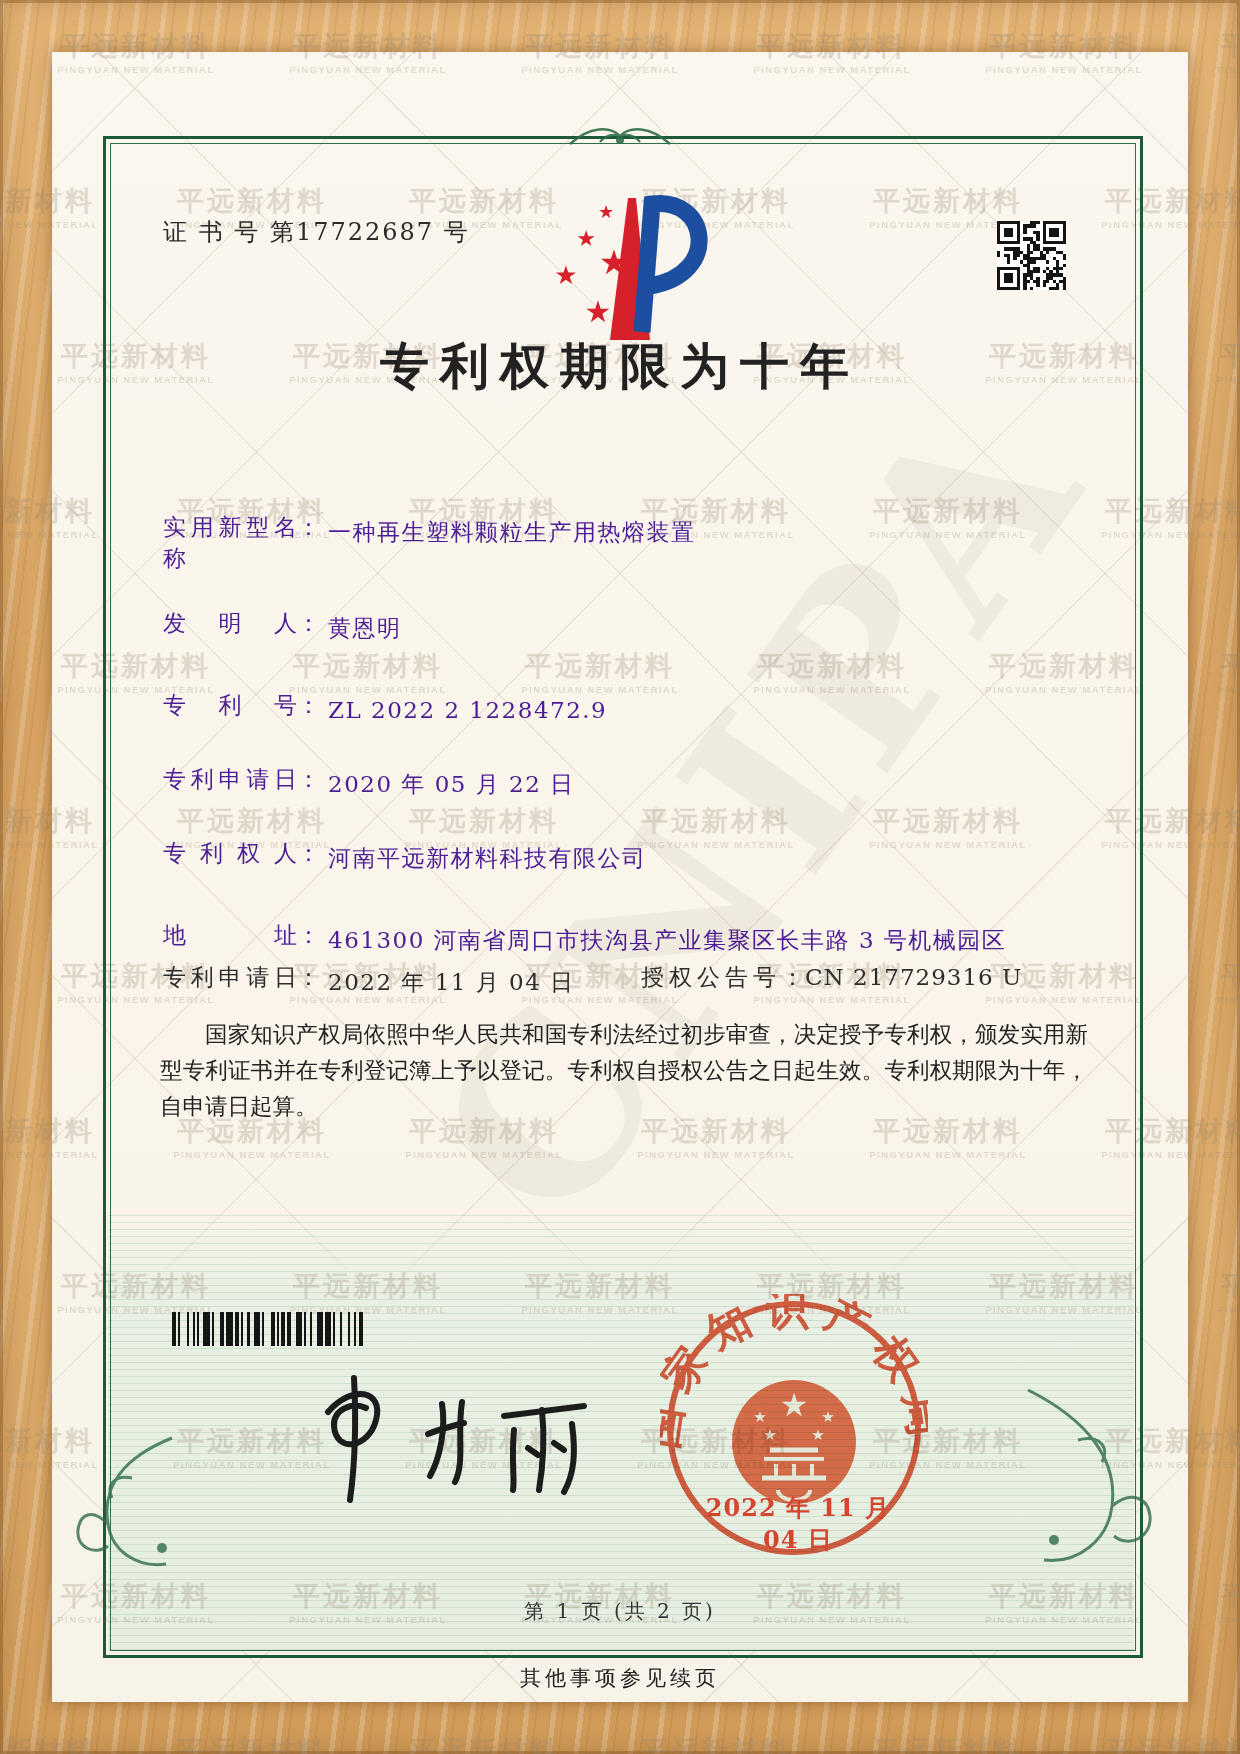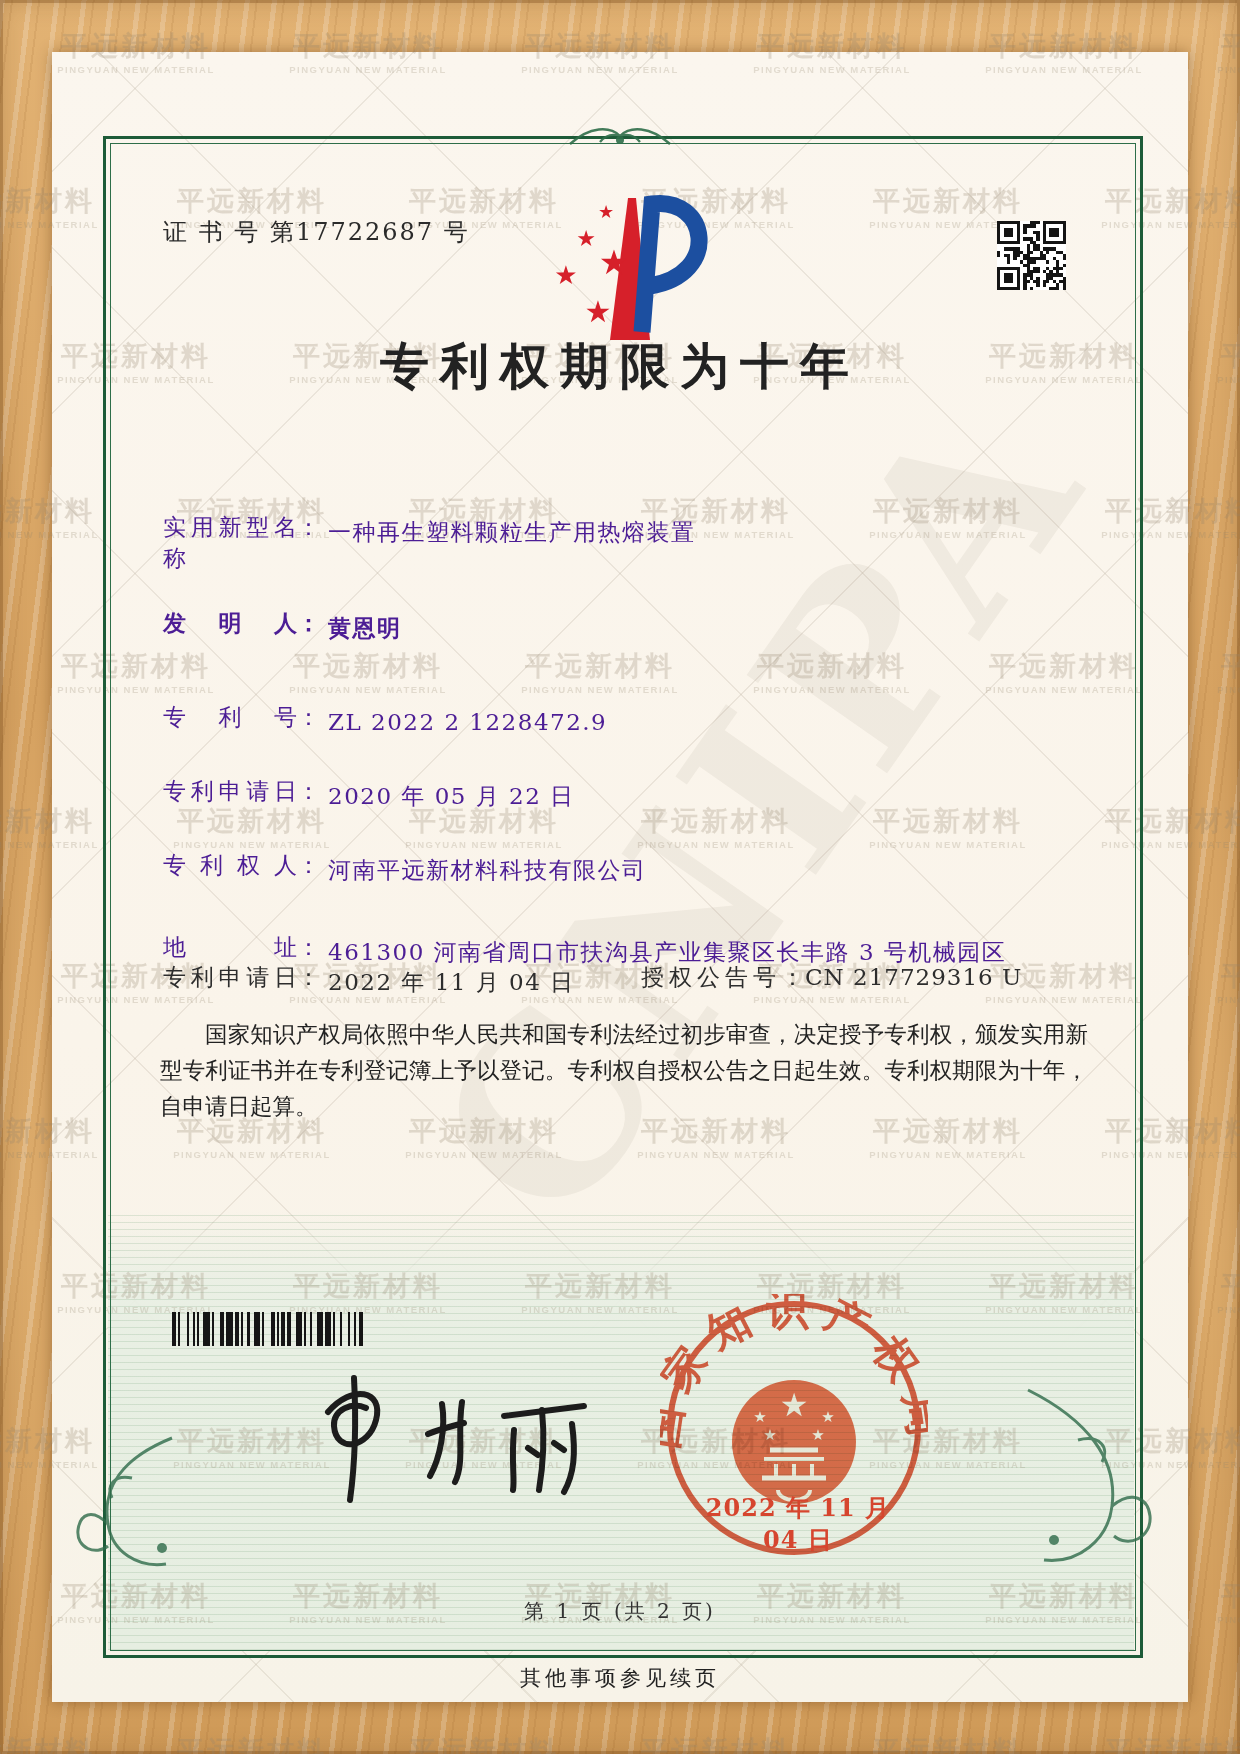--- a/index.html
+++ b/index.html
@@ -674,21 +674,21 @@
     </div>
 
   <div id="title">专利权期限为十年</div>
 
   <div id="fields">
 
       <div class="frow" style="margin-bottom:34px;">
         <span class="f-label">实用新型名称</span><span class="f-colon">：</span><span class="f-value">一种再生塑料颗粒生产用热熔装置</span>
       </div>
 
-      <div class="frow" style="margin-bottom:54px;font-weight:bold;">
+      <div class="frow" style="margin-bottom:42px;">
         <span class="f-label">发明人</span><span class="f-colon">：</span><span class="f-value">黄恩明</span>
       </div>
 
       <div class="frow" style="margin-bottom:34px;">
         <span class="f-label">专利号</span><span class="f-colon">：</span><span class="f-value">ZL 2022 2 1228472.9</span>
       </div>
 
       <div class="frow" style="margin-bottom:34px;">
         <span class="f-label">专利申请日</span><span class="f-colon">：</span><span class="f-value">2020 年 05 月 22 日</span>
       </div>

